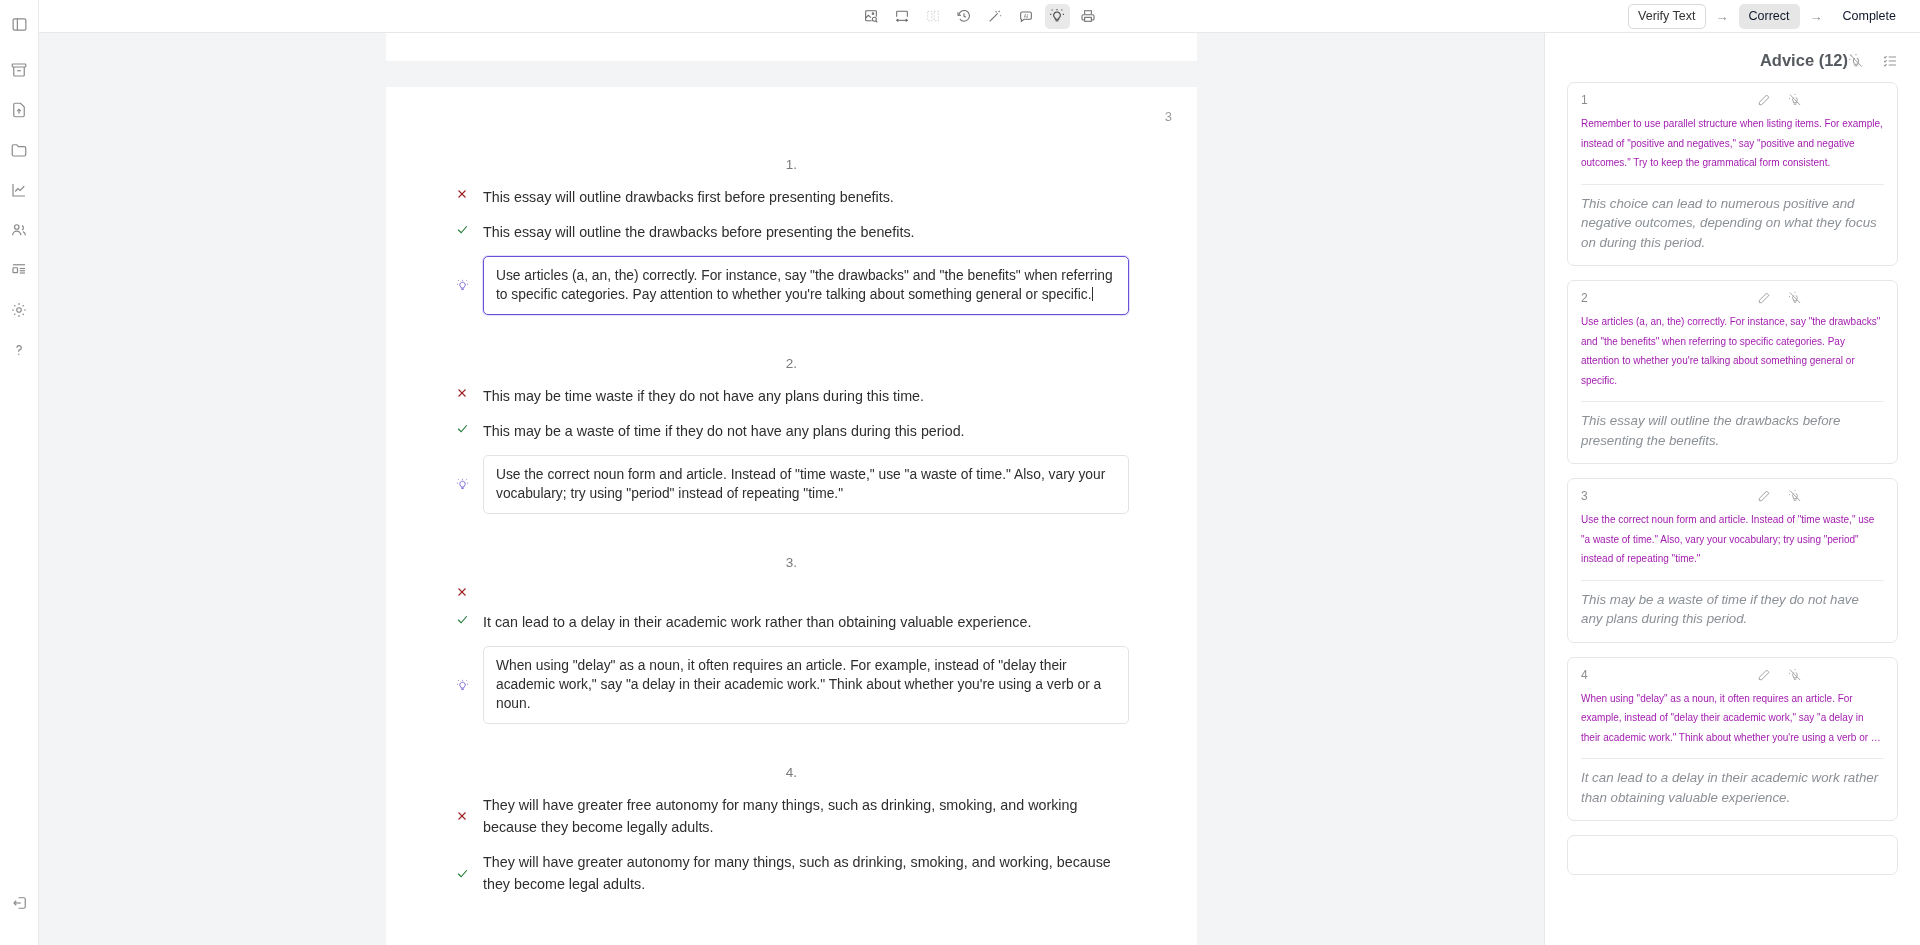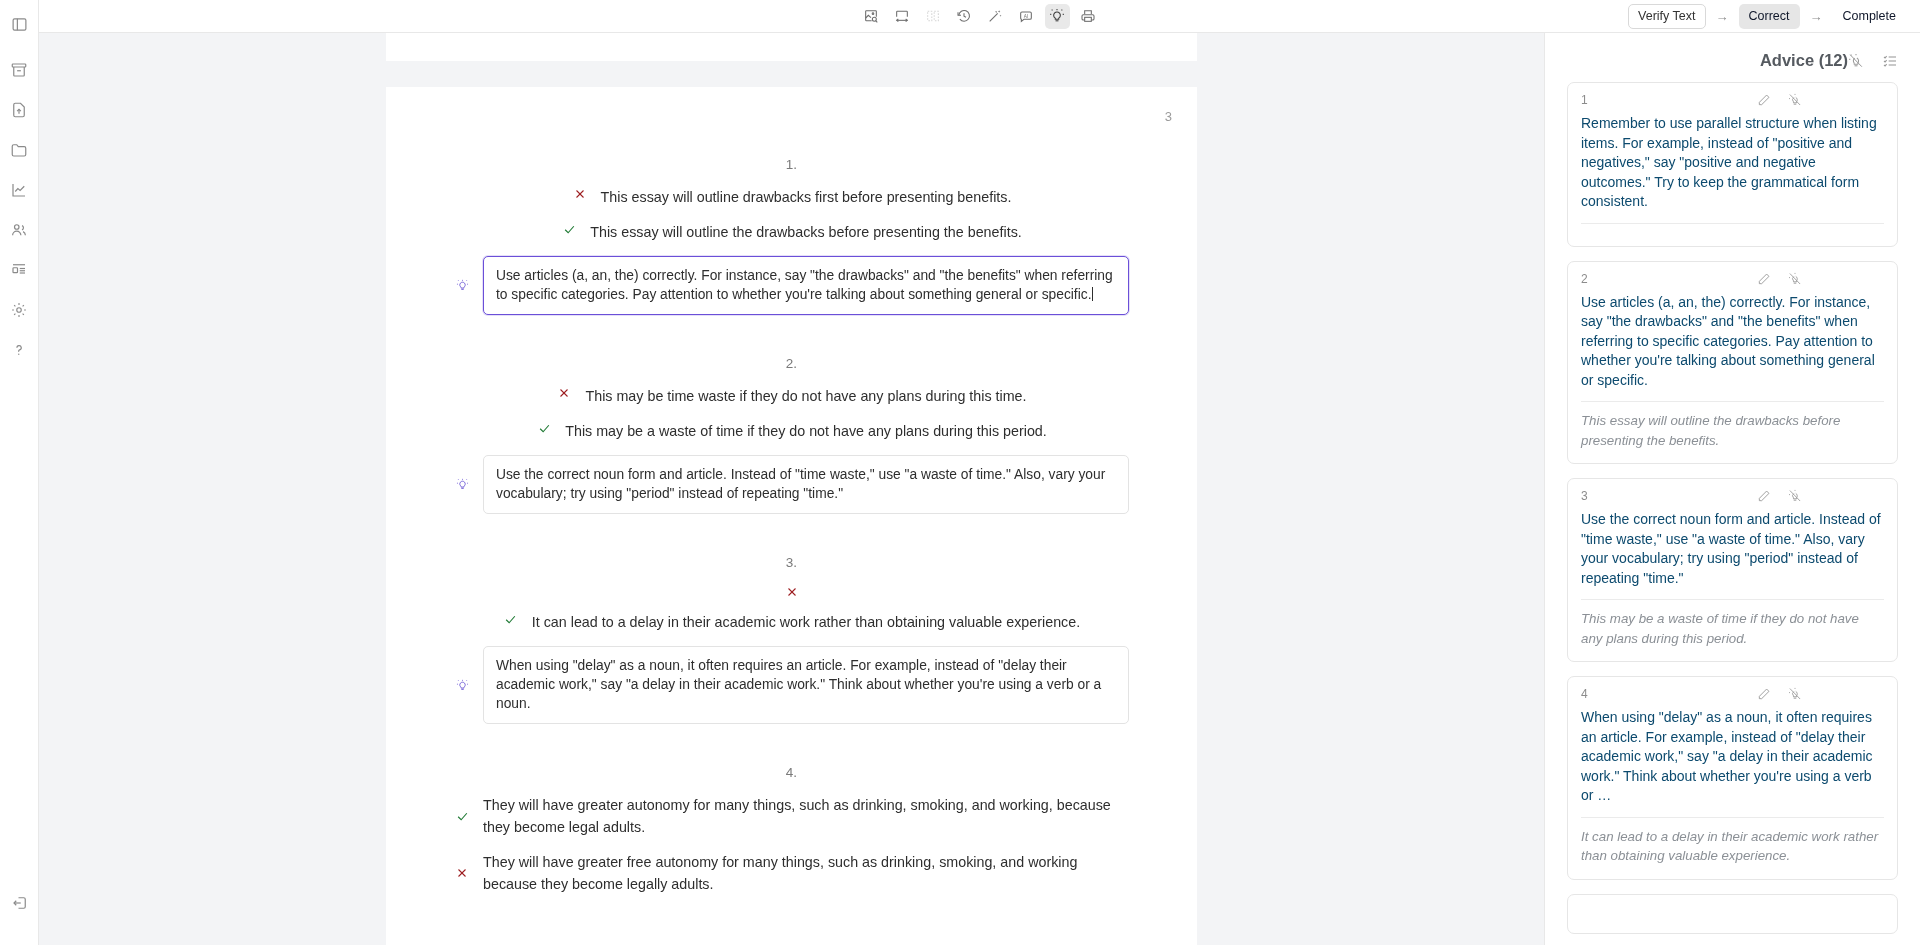--- a/index.html
+++ b/index.html
@@ -92,21 +92,20 @@
   }
   .q-block { padding: 0 68px; }
   .q-num {
     text-align: center; font-size: 13.5px; color: #7a7a7a;
     margin: 0 0 14px 0;
   }
   .q-block.first .q-num { margin-top: 70px; }
   .line {
     display: flex; align-items: flex-start; gap: 13px;
     margin-bottom: 13px;
-    justify-content: center;
   }
   .mark {
     width: 16px; min-width: 16px; display: flex; justify-content: center;
     align-items: center; padding-top: 2px;
   }
   .mark.wrong { color: #9e1f22; }
   .mark.right { color: #1f7a34; }
   .line.multi .mark { align-items: center; padding-top: 0; min-height: 44px; }
   .sentence { font-size: 14.3px; line-height: 22px; color: #2e2e2e; }
   .advice-row { display: flex; align-items: center; gap: 13px; margin-bottom: 13px; }
@@ -150,21 +149,21 @@
     padding: 10px 13px 13px 13px; margin-bottom: 14px; background: #fff;
   }
   .card-head {
     display: flex; align-items: center; font-size: 12px; color: #8c8c8c;
     margin-bottom: 7px;
   }
   .card-num { flex: 1; }
   .card-icons { display: flex; gap: 17px; color: #9a9a9a; padding-right: 82px; }
   .card-icon { cursor: pointer; display: flex; }
   .card-text {
-    font-size: 14px; line-height: 19.5px; color: #0c4a6e;
+    font-size: 10px; line-height: 19.5px; color: #a21caf;
     padding-bottom: 11px;
   }
   .card-sep { border-top: 1px solid #ebebeb; margin: 0 0 9px 0; }
   .card-quote {
     font-size: 13.3px; line-height: 19.5px; color: #8b9096; font-style: italic;
   }
 </style>
 </head>
 <body>
 
@@ -444,35 +443,35 @@
               </span>
               <div class="advice-box">When using "delay" as a noun, it often requires an article. For example, instead of "delay their academic work," say "a delay in their academic work." Think about whether you're using a verb or a noun.</div>
             </div>
           </div>
 
           <div class="q-spacer"></div>
 
           <div class="q-block">
             <div class="q-num">4.</div>
             <div class="line multi">
-              <span class="mark right">
-                <svg width="13" height="13" viewBox="0 0 24 24" fill="none" stroke="currentColor" stroke-width="2.1">
-                    <polyline points="4,12.5 9.5,18 20,6"></polyline>
-                  </svg>
-              </span>
-              <span class="sentence">They will have greater autonomy for many things, such as drinking, smoking, and working, because they become legal adults.</span>
-            </div>
-            <div class="line multi">
               <span class="mark wrong">
                 <svg width="12" height="12" viewBox="0 0 24 24" fill="none" stroke="currentColor" stroke-width="2.2">
                     <line x1="5" y1="5" x2="19" y2="19"></line>
                     <line x1="19" y1="5" x2="5" y2="19"></line>
                   </svg>
               </span>
               <span class="sentence">They will have greater free autonomy for many things, such as drinking, smoking, and working because they become legally adults.</span>
+            </div>
+            <div class="line multi">
+              <span class="mark right">
+                <svg width="13" height="13" viewBox="0 0 24 24" fill="none" stroke="currentColor" stroke-width="2.1">
+                    <polyline points="4,12.5 9.5,18 20,6"></polyline>
+                  </svg>
+              </span>
+              <span class="sentence">They will have greater autonomy for many things, such as drinking, smoking, and working, because they become legal adults.</span>
             </div>
           </div>
 
         </div>
       </section>
 
       <aside class="advice-panel">
         <div class="panel-head">
           <div class="panel-title">Advice (12)</div>
           <div class="panel-actions">
@@ -520,20 +519,21 @@
                       <line x1="9.8" y1="19.2" x2="14.2" y2="19.2"></line>
                     <line x1="12" y1="1.6" x2="12" y2="3.2"></line>
                       <line x1="3.4" y1="9.6" x2="1.8" y2="9.6"></line>
                     <line x1="3.2" y1="2.6" x2="20.8" y2="20.6" stroke-width="1.5"></line>
                   </svg>
                 </span>
               </span>
             </div>
             <div class="card-text">Remember to use parallel structure when listing items. For example, instead of "positive and negatives," say "positive and negative outcomes." Try to keep the grammatical form consistent.</div>
             <div class="card-sep"></div>
+            <div class="card-quote">This choice can lead to numerous positive and negative outcomes, depending on what they focus on during this period.</div>
           </div>
 
           <div class="card">
             <div class="card-head">
               <span class="card-num">2</span>
               <span class="card-icons">
                 <span class="card-icon">
                   <svg width="14" height="14" viewBox="0 0 24 24" fill="none" stroke="currentColor" stroke-width="1.6">
                       <path d="M16.5 3.5 20.5 7.5 8 20H4v-4z"></path>
                     </svg>

